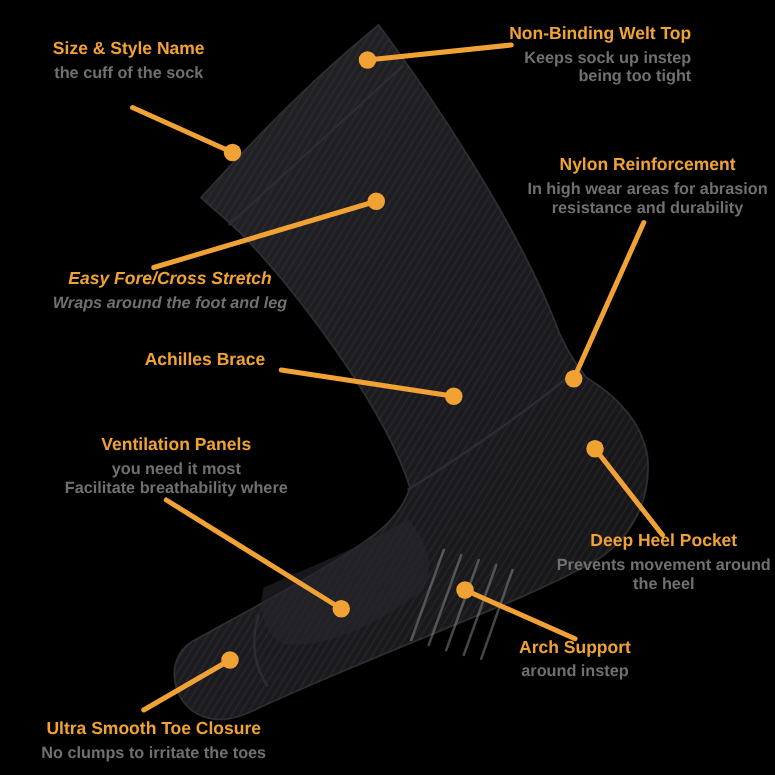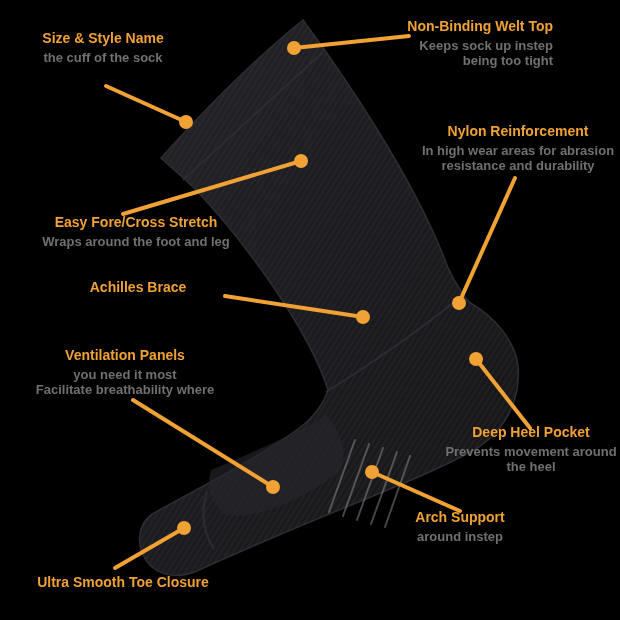--- a/index.html
+++ b/index.html
@@ -132,46 +132,47 @@
     <div class="feature-line">Keeps sock up instep</div>
     <div class="feature-line">being too tight</div>
   </div>
 
   <div class="feature" style="left:397px;top:123px;width:220px;">
     <div class="feature-title">Nylon Reinforcement</div>
     <div class="feature-line">In high wear areas for abrasion</div>
     <div class="feature-line">resistance and durability</div>
   </div>
 
-  <div class="feature" style="left:18px;top:214px;width:214px;">
+  <div class="feature" style="left:18px;top:214px;width:214px;font-style:italic;">
     <div class="feature-title">Easy Fore/Cross Stretch</div>
     <div class="feature-line">Wraps around the foot and leg</div>
     <div class="feature-line"></div>
   </div>
 
-  <div class="feature" style="left:46px;top:279px;width:162px;">
+  <div class="feature" style="left:72px;top:279px;width:162px;">
     <div class="feature-title">Achilles Brace</div>
     <div class="feature-line"></div>
   </div>
 
-  <div class="feature" style="left:11px;top:347px;width:206px;">
+  <div class="feature" style="left:27px;top:347px;width:206px;">
     <div class="feature-title">Ventilation Panels</div>
     <div class="feature-line">you need it most</div>
     <div class="feature-line">Facilitate breathability where</div>
   </div>
 
   <div class="feature" style="left:419px;top:424px;width:202px;">
     <div class="feature-title">Deep Heel Pocket</div>
     <div class="feature-line">Prevents movement around</div>
     <div class="feature-line">the heel</div>
   </div>
 
   <div class="feature" style="left:353px;top:509px;width:192px;">
     <div class="feature-title">Arch Support</div>
     <div class="feature-line">around instep</div>
   </div>
 
   <div class="feature" style="left:10px;top:574px;width:204px;">
     <div class="feature-title">Ultra Smooth Toe Closure</div>
+    <div class="feature-line">No clumps to irritate the toes</div>
     <div class="feature-line"></div>
   </div>
 
 </div>
 
 </body></html>

